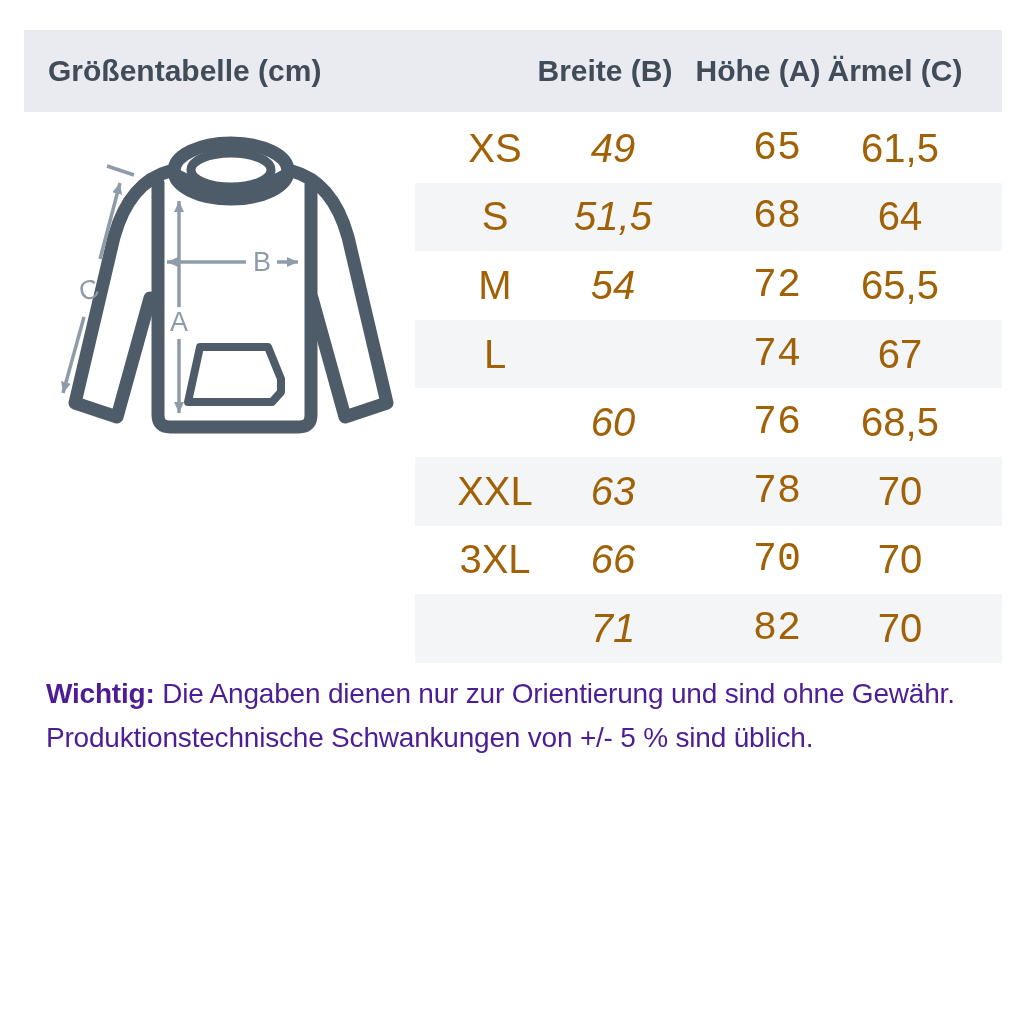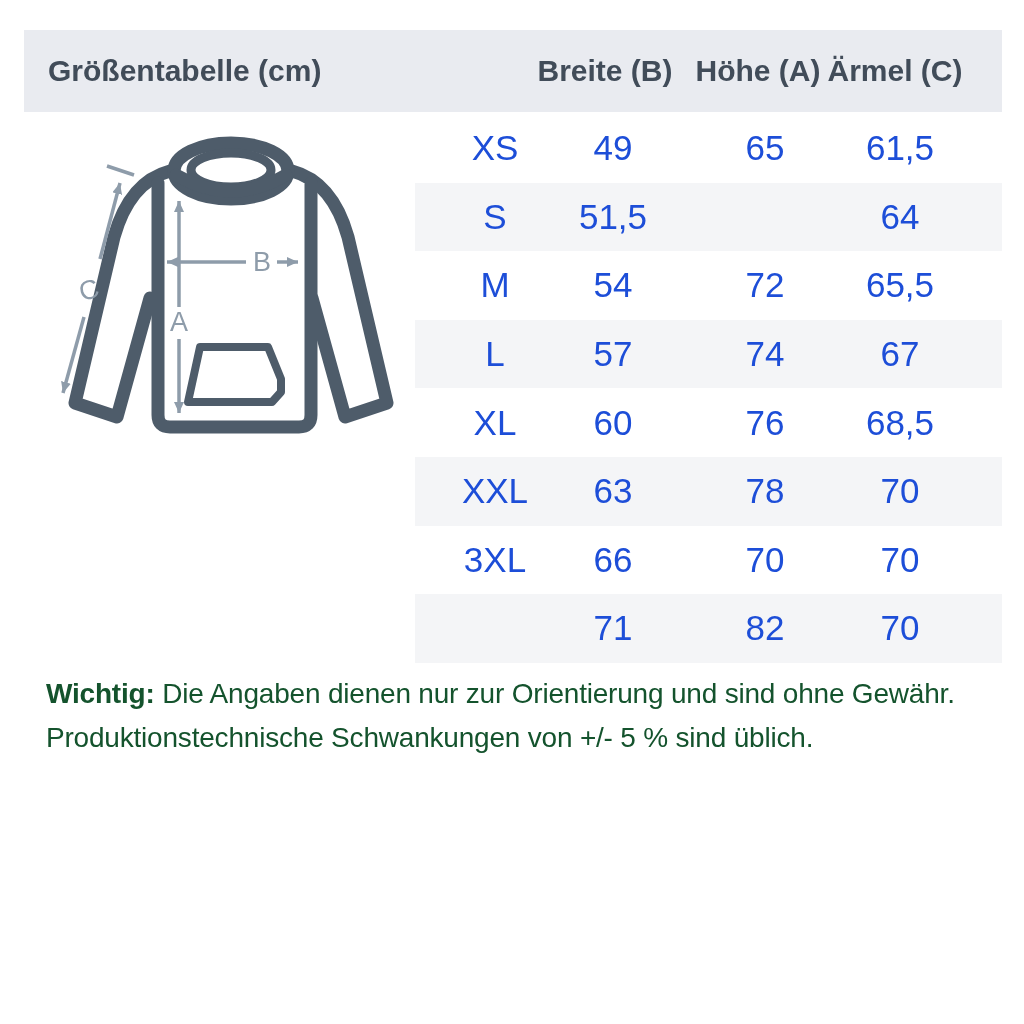--- a/index.html
+++ b/index.html
@@ -25,32 +25,32 @@
   #ch-aermel { left:771px; }
 
   .size-table {
     position:absolute; left:415px; top:114px; width:587px;
   }
   .trow { position:relative; height:68.6px; }
   .trow.alt { background:#f4f5f7; }
   .cell {
     position:absolute; top:0; height:100%; width:160px;
     display:flex; align-items:center; justify-content:center;
-    font-size:35px; color:#1d4ed8; white-space:nowrap;
+    font-size:40px; color:#a16207; white-space:nowrap;
   }
   .c0 { left:0px; }
-  .c1 { left:118px; }
-  .c2 { left:270px; }
+  .c1 { left:118px;font-style:italic; }
+  .c2 { left:282px;font-family:Liberation Mono, monospace; }
   .c3 { left:405px; }
 
   .hoodie-wrap { position:absolute; left:30px; top:115px; width:385px; height:340px; }
 
   .footer {
     position:absolute; left:46px; top:672px; width:940px;
-    font-size:28px; line-height:44px; color:#14532d; letter-spacing:-0.2px;
+    font-size:28px; line-height:44px; color:#4c1d95; letter-spacing:-0.2px;
   }
   .footer b { font-weight:bold; }
 </style>
 </head>
 <body>
 
 <div class="band">
   <div class="band-title">Größentabelle (cm)</div>
   <div class="col-head" id="ch-hoehe">Höhe (A)</div>
   <div class="col-head" id="ch-breite">Breite (B)</div>
@@ -102,36 +102,35 @@
 <div class="size-table">
   <div class="trow">
     <div class="cell c0">XS</div>
     <div class="cell c1">49</div>
     <div class="cell c2">65</div>
     <div class="cell c3">61,5</div>
   </div>
   <div class="trow alt">
     <div class="cell c0">S</div>
     <div class="cell c1">51,5</div>
+    <div class="cell c2">68</div>
     <div class="cell c3">64</div>
   </div>
   <div class="trow">
     <div class="cell c0">M</div>
     <div class="cell c1">54</div>
     <div class="cell c2">72</div>
     <div class="cell c3">65,5</div>
   </div>
   <div class="trow alt">
     <div class="cell c0">L</div>
-    <div class="cell c1">57</div>
     <div class="cell c2">74</div>
     <div class="cell c3">67</div>
   </div>
   <div class="trow">
-    <div class="cell c0">XL</div>
     <div class="cell c1">60</div>
     <div class="cell c2">76</div>
     <div class="cell c3">68,5</div>
   </div>
   <div class="trow alt">
     <div class="cell c0">XXL</div>
     <div class="cell c1">63</div>
     <div class="cell c2">78</div>
     <div class="cell c3">70</div>
   </div>

